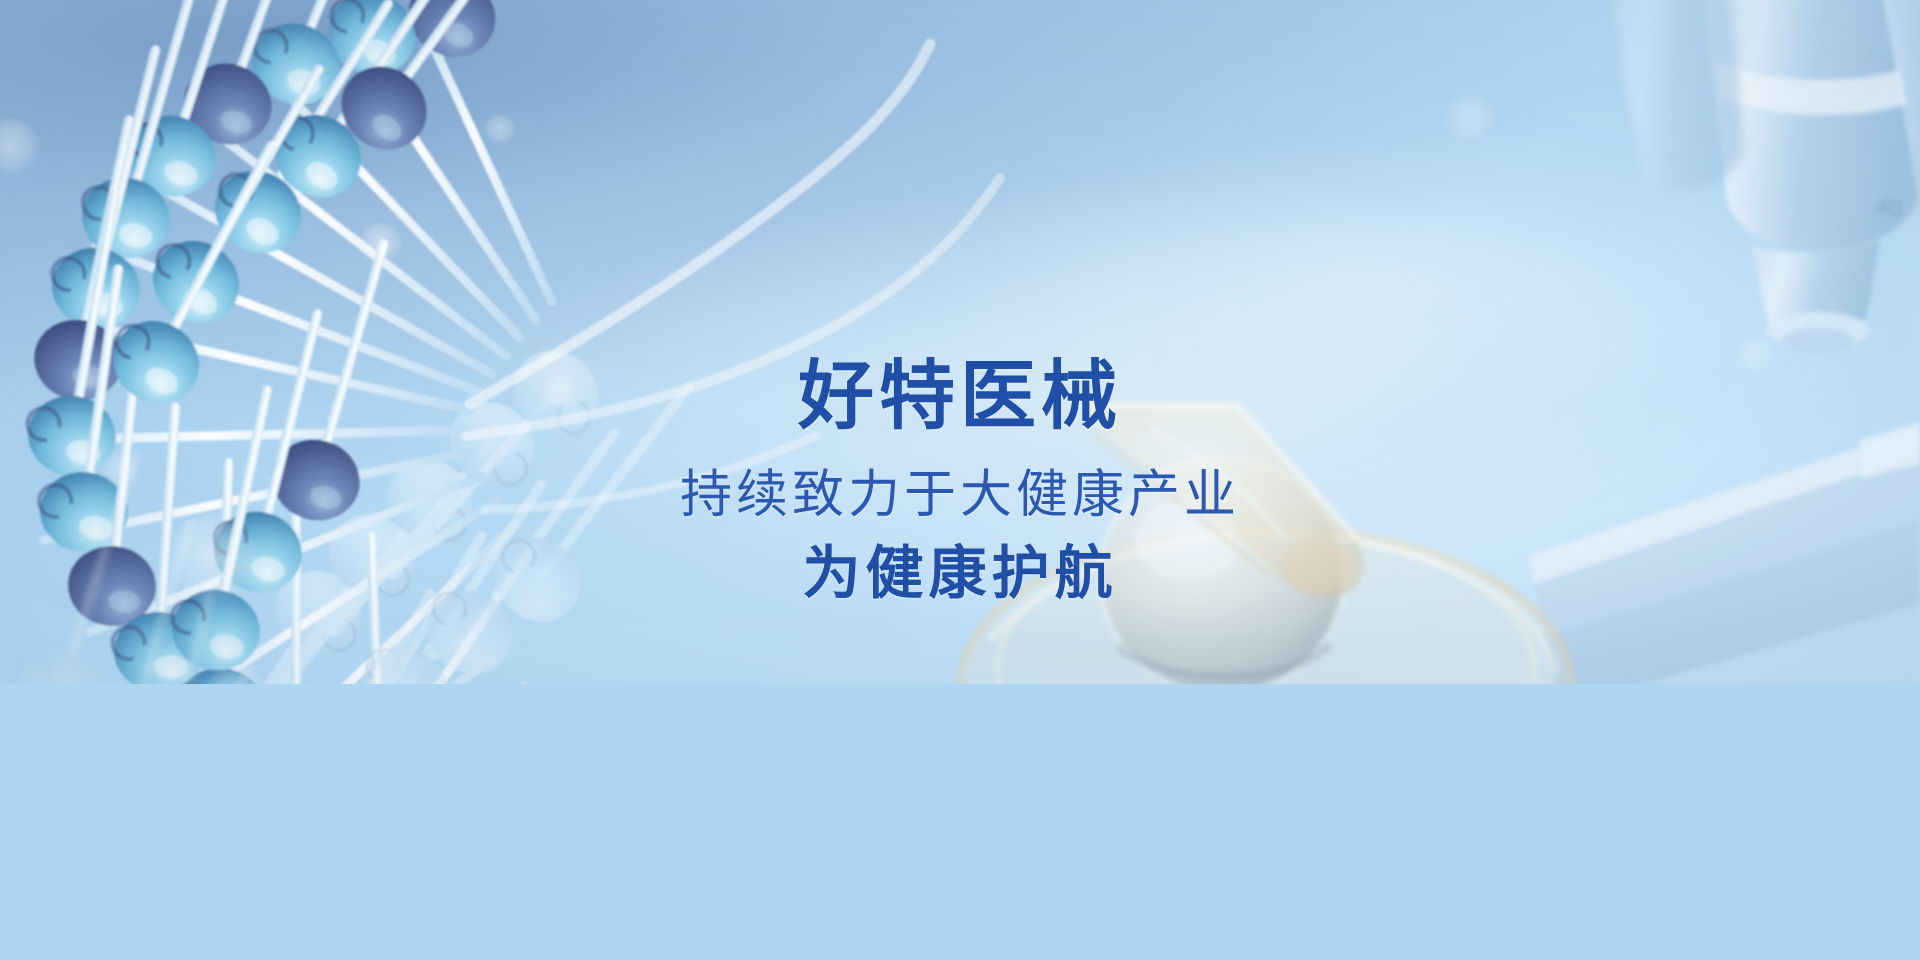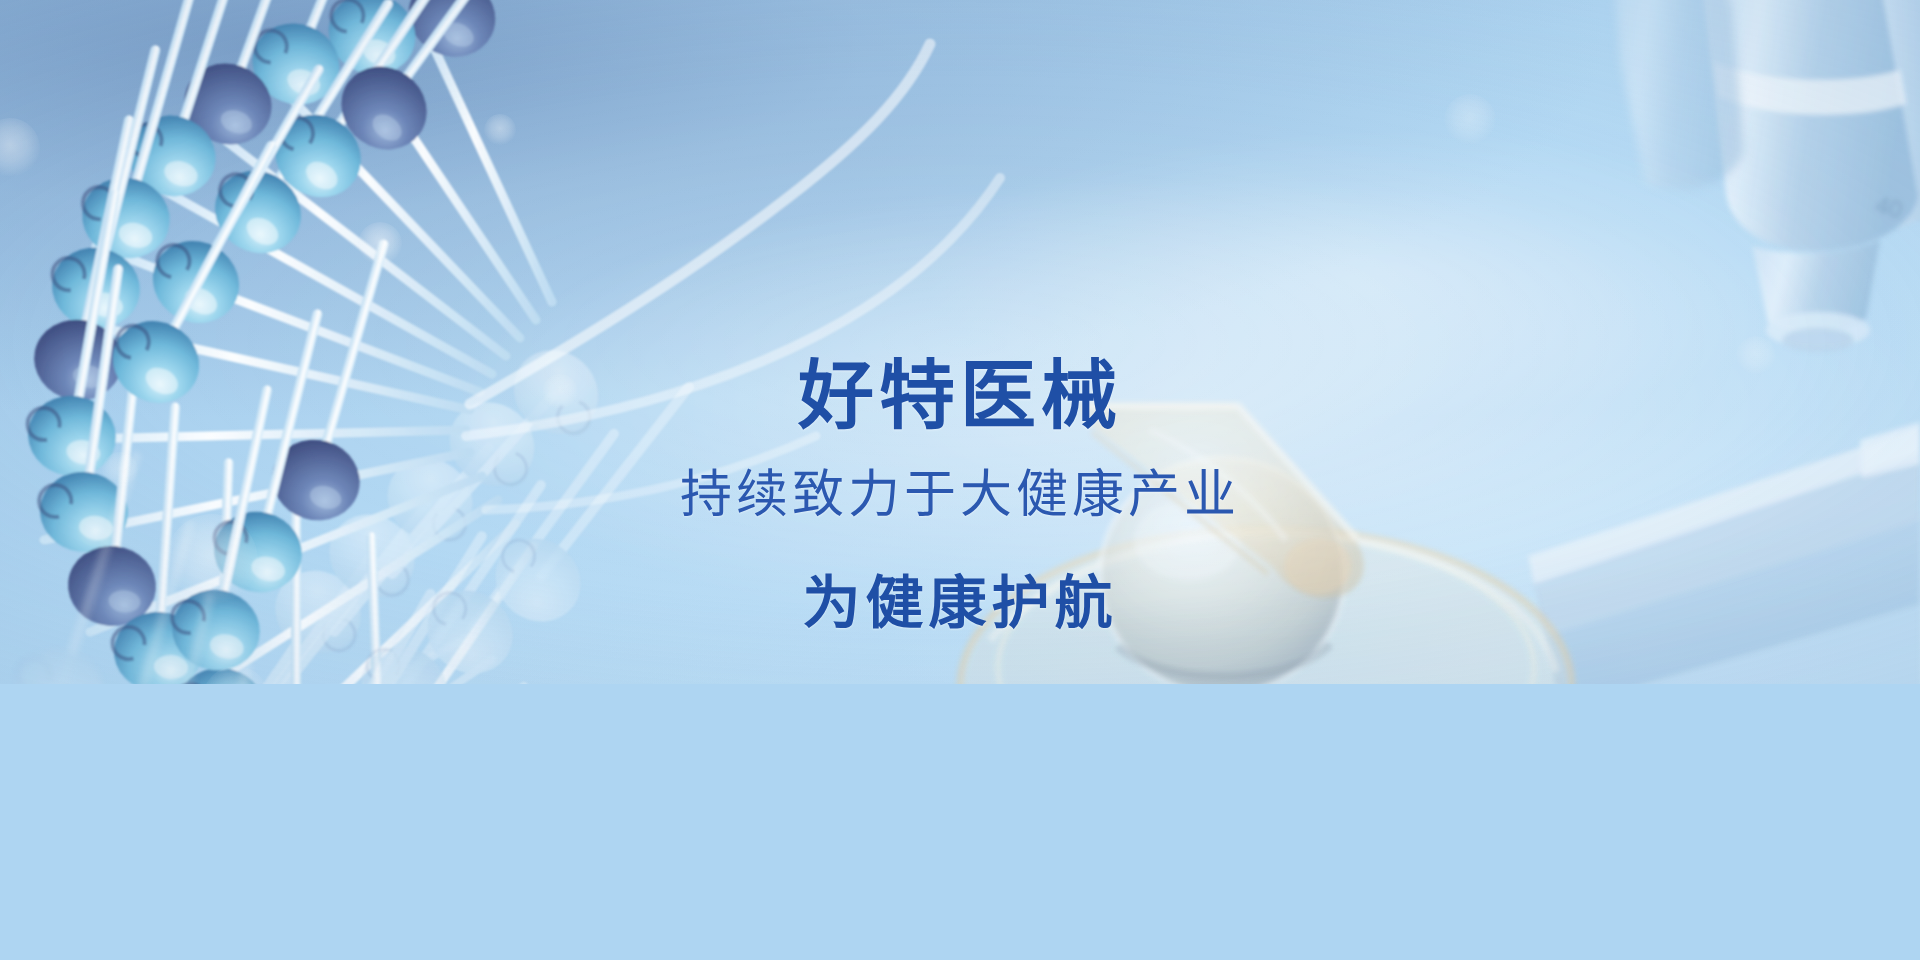--- a/index.html
+++ b/index.html
@@ -55,21 +55,21 @@
     white-space:nowrap;
   }
   .subtitle{
     margin-top:24px;
     font-size:52px;line-height:60px;font-weight:400;
     color:#2b58b0;letter-spacing:4px;
     text-shadow:0 1px 2px rgba(255,255,255,0.42);
     white-space:nowrap;
   }
   .tagline{
-    margin-top:46px;
+    margin-top:16px;
     font-size:58px;line-height:66px;font-weight:bold;
     color:#1f4fa6;letter-spacing:5px;
     text-shadow:0 1px 2px rgba(255,255,255,0.45);
     white-space:nowrap;
   }
 </style>
 </head>
 <body>
 
 <div id="stage">

